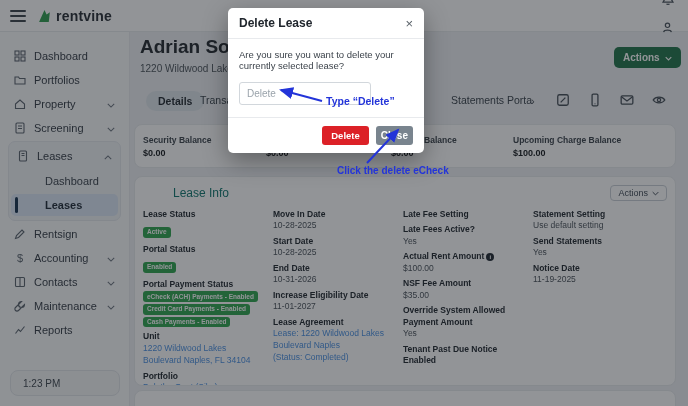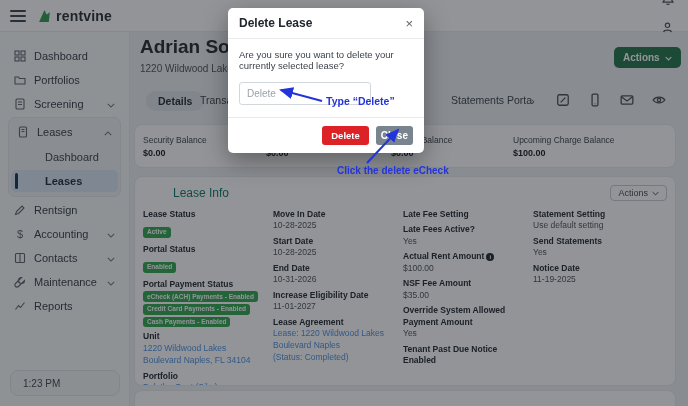--- a/index.html
+++ b/index.html
@@ -42,21 +42,21 @@
   .tabs-clip { position:absolute; left:140px; top:91px; width:392px; height:26px; overflow:hidden; z-index:2; }
   .tab { position:absolute; top:3px; font-size:10.5px; color:#39424b; white-space:nowrap; cursor:pointer; }
   .tab.pill { top:0; background:#dde4eb; color:#1f262d; font-weight:700; padding:4px 12px; border-radius:13px; }
   .tabs-next { position:absolute; left:531px; top:95px; font-size:11px; color:#444c54; z-index:2; cursor:pointer; }
   .tab-tools { position:absolute; top:93px; z-index:2; display:flex; gap:16px; left:556px; }
   .tab-tool { width:16px; height:16px; cursor:pointer; }
   .tab-tool svg { stroke:#434c55; }
 
   .card { position:absolute; background:#ffffff; border:1px solid #e7eaed; border-radius:8px; z-index:2; }
   .balances-card { left:134px; top:124px; width:542px; height:44px; display:grid; grid-template-columns:123px 125px 122px auto; align-content:center; padding:0 8px; }
-  .bal-label { font-size:8.5px; color:#3b434b; }
+  .bal-label { font-size:8.5px; color:#3b434b;font-weight:bold; }
   .bal-value { font-size:9px; font-weight:700; color:#14181c; margin-top:3px; }
 
   .lease-card { left:134px; top:176px; width:542px; height:210px; overflow:hidden; }
   .lease-head { display:flex; align-items:center; justify-content:space-between; padding:8px 8px 4px 8px; }
   .lease-title { font-size:12px; font-weight:400; color:#0f766e;margin-left:30px; }
   .mini-actions { font-size:9px; color:#3e4854; background:#fff; border:1px solid #c8cfd6; border-radius:4px; padding:2px 7px; display:flex; align-items:center; gap:4px; cursor:pointer; }
   .mini-actions svg { stroke:#3e4854; }
   .fields { display:grid; grid-template-columns:130px 130px 130px auto; padding:4px 8px; }
   .field { margin-bottom:4px; padding-right:8px; }
   .flabel { font-size:8.5px; font-weight:700; color:#21282f; line-height:1.35; }
@@ -138,20 +138,29 @@
           <rect x="1" y="7" width="4" height="4"></rect>
           <rect x="7" y="7" width="4" height="4"></rect>
         </svg>
       <span>Dashboard</span>
     </div>
     <div class="nav-item">
       <svg width="12" height="12" viewBox="0 0 12 12" fill="none" stroke-width="1.1">
           <path d="M1 3 H4.5 L5.5 4.5 H11 V10 H1 Z"></path>
         </svg>
       <span>Portfolios</span>
+    </div>
+    <div class="nav-item">
+      <svg width="12" height="12" viewBox="0 0 12 12" fill="none" stroke-width="1.1">
+          <path d="M1.5 6 L6 2 L10.5 6 V10.5 H1.5 Z"></path>
+        </svg>
+      <span>Property</span>
+      <span class="chev"><svg width="8" height="5" viewBox="0 0 10 6" fill="none" stroke-width="1.3">
+            <path d="M1 1 L5 5 L9 1"></path>
+          </svg></span>
     </div>
     <div class="nav-item">
       <svg width="12" height="12" viewBox="0 0 12 12" fill="none" stroke-width="1.1">
           <rect x="2" y="1" width="8" height="10" rx="1"></rect>
           <path d="M4 4 H8 M4 6.5 H8"></path>
         </svg>
       <span>Screening</span>
       <span class="chev"><svg width="8" height="5" viewBox="0 0 10 6" fill="none" stroke-width="1.3">
             <path d="M1 1 L5 5 L9 1"></path>
           </svg></span>

